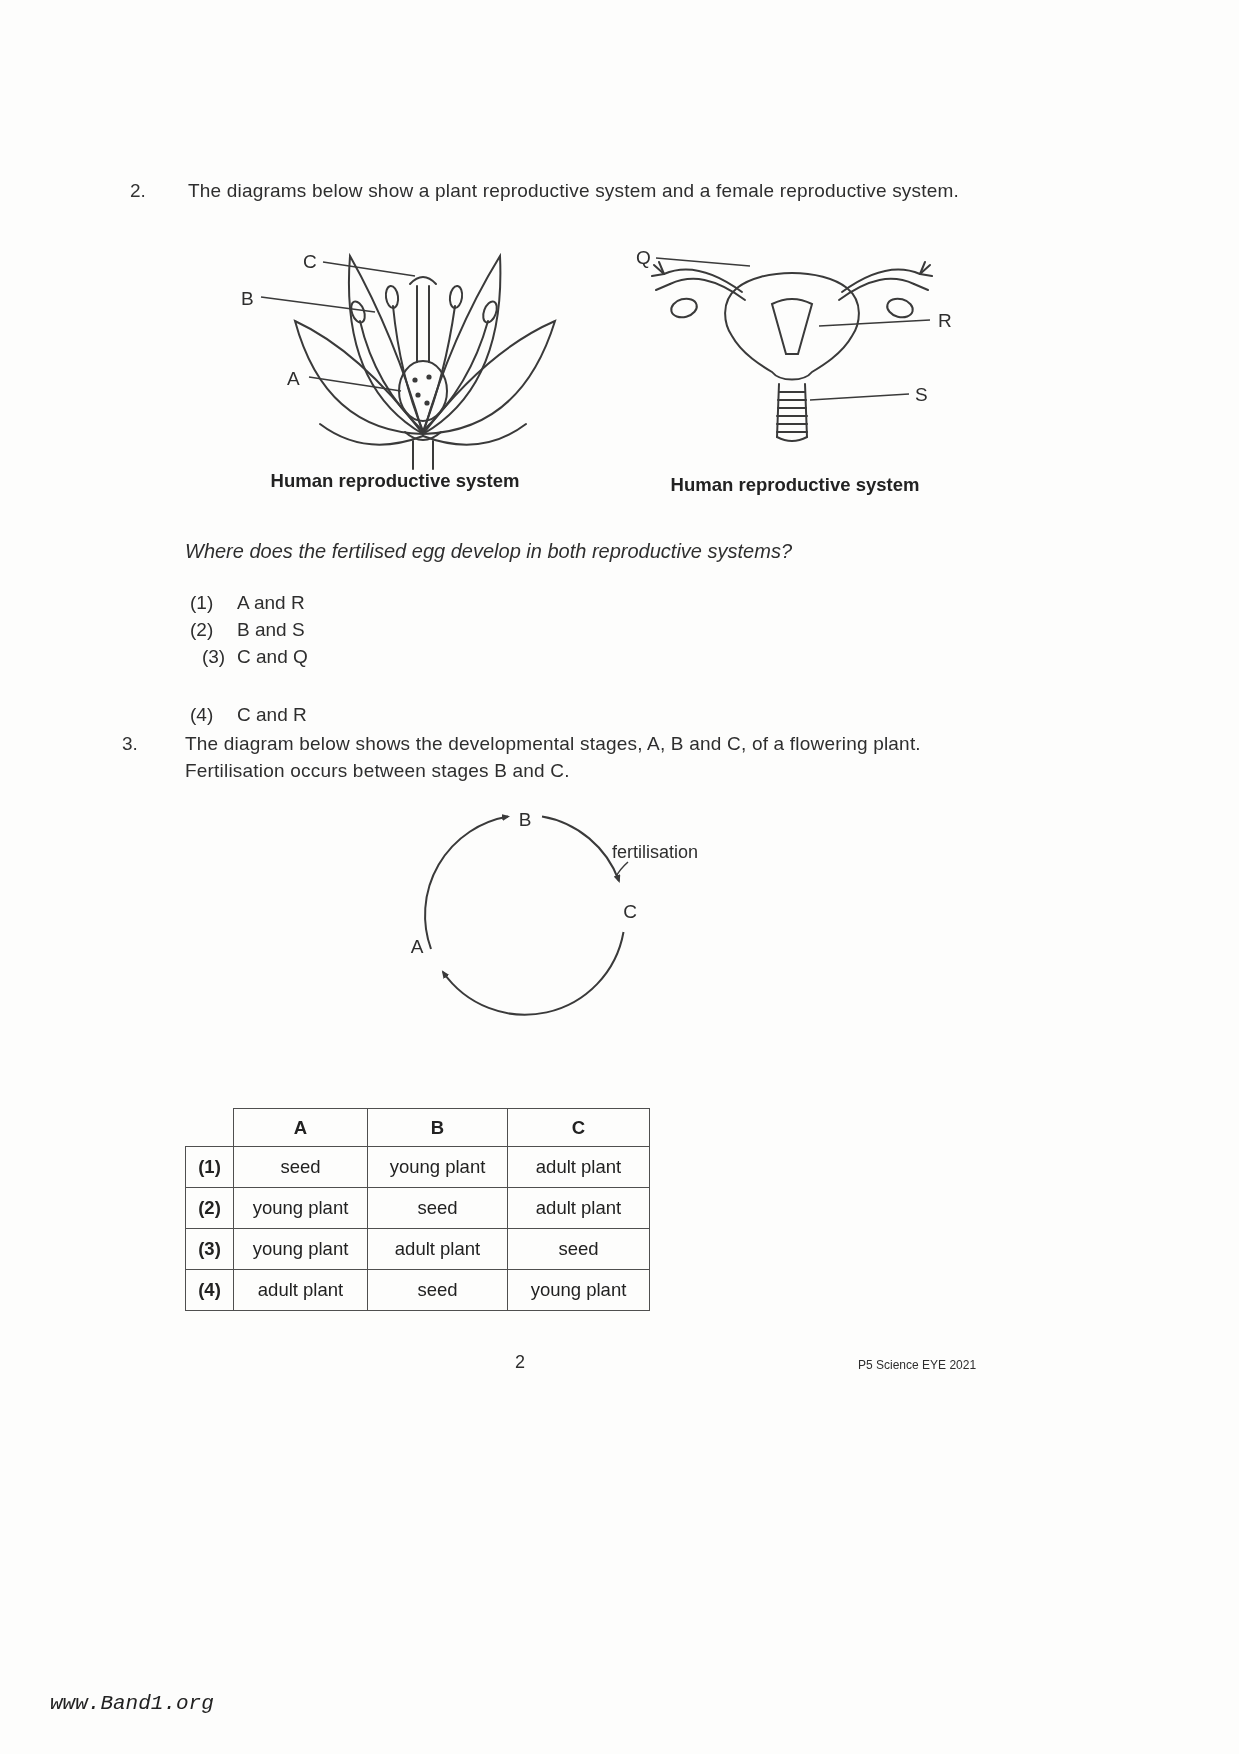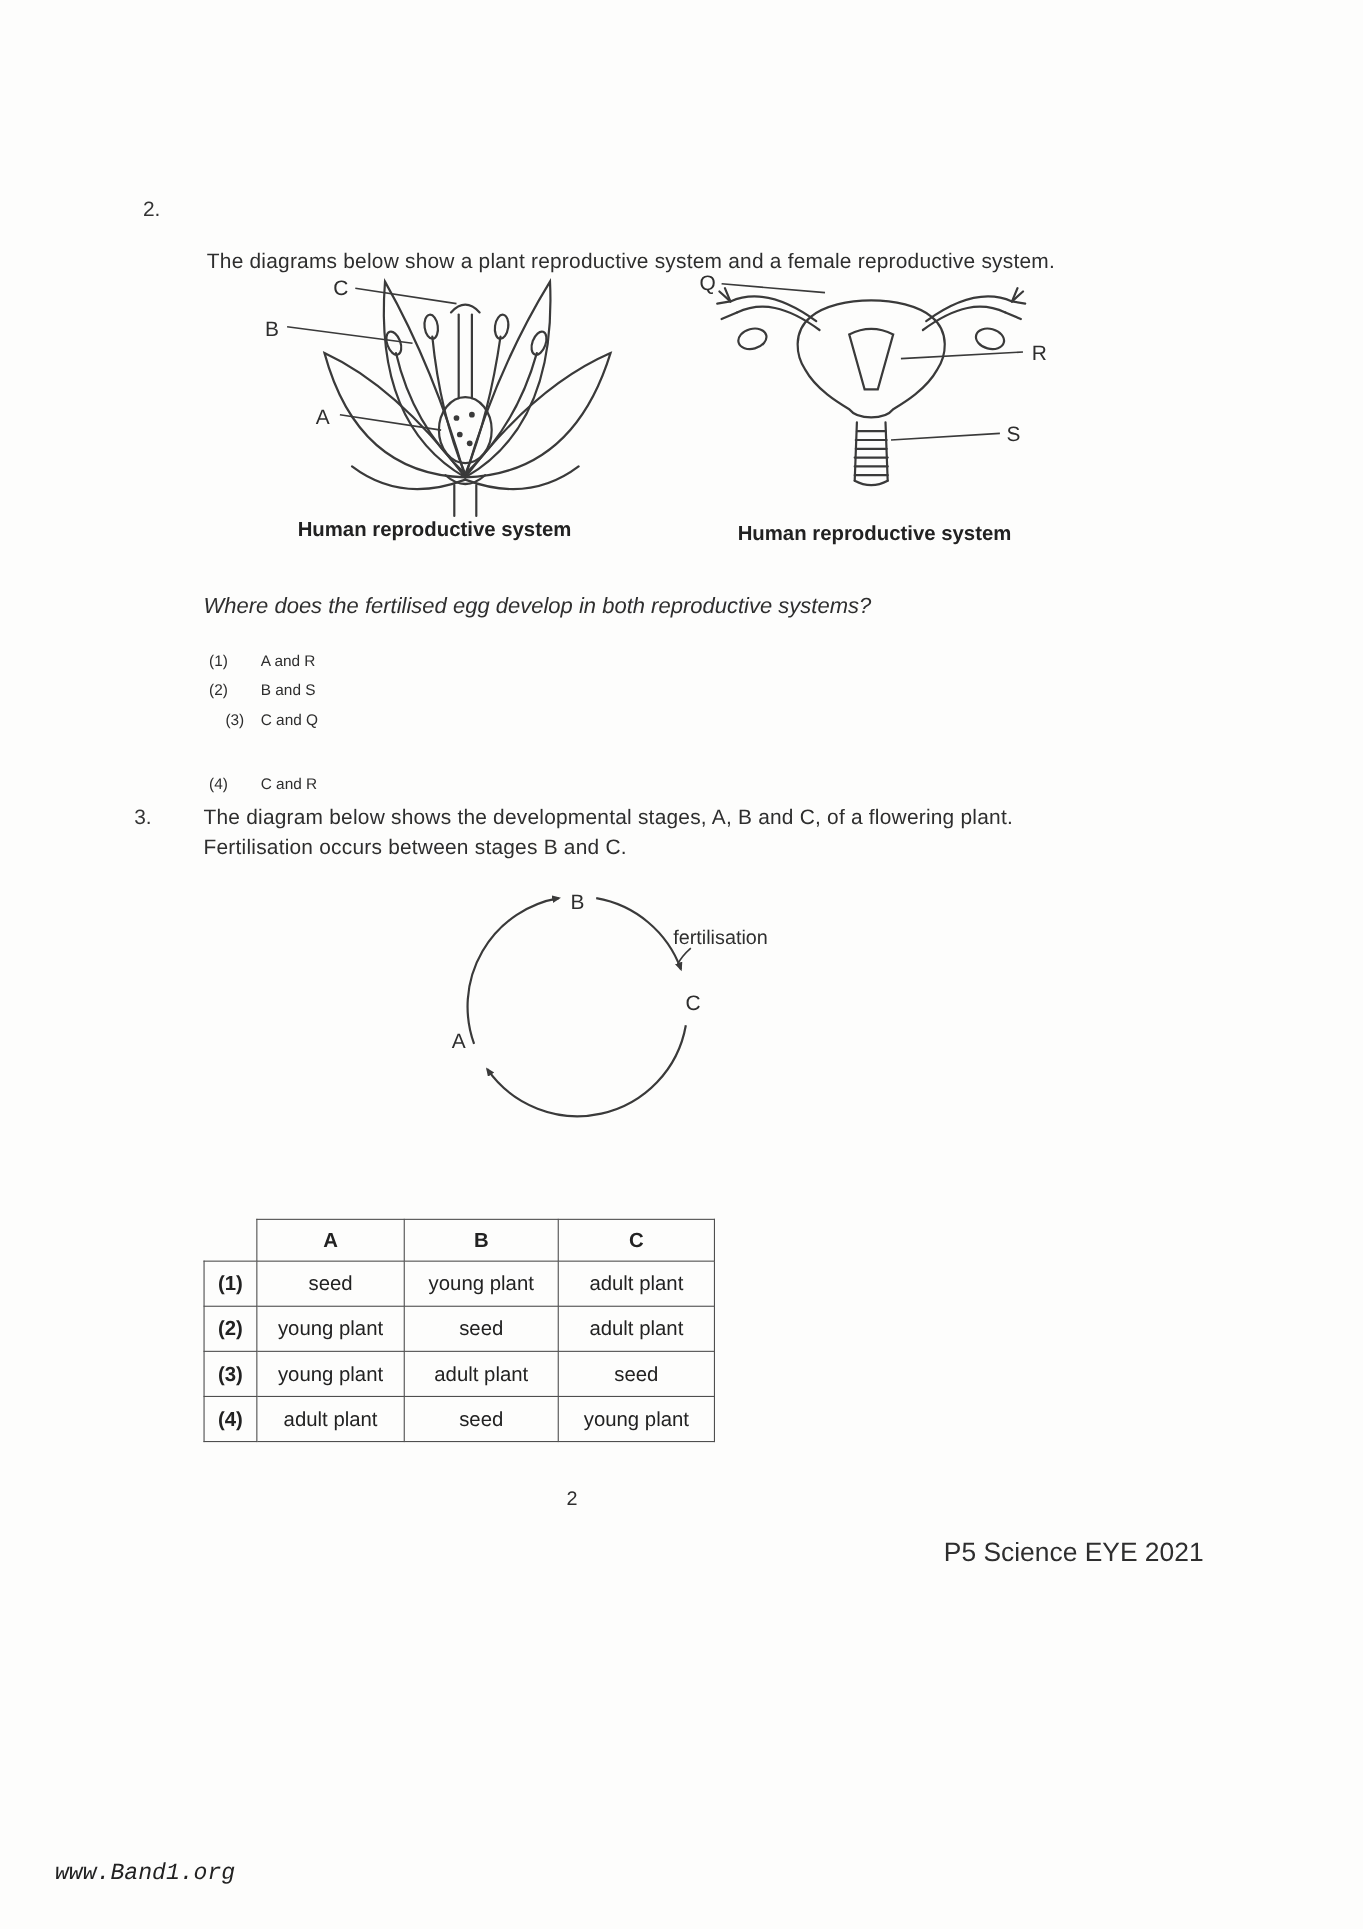--- a/index.html
+++ b/index.html
@@ -8,43 +8,43 @@
   .page {
     position:relative; width:1239px; height:1754px;
     background:#fdfdfc; color:#2e2e2e; overflow:hidden;
     margin:0 auto;
   }
   .abs { position:absolute; }
   .qnum { font-size:19px; color:#333; }
   .stem { font-size:19px; color:#2e2e2e; letter-spacing:0.2px; }
   .question { font-size:20px; color:#2e2e2e;font-style:italic; }
   .caption { font-size:18.5px; font-weight:bold; text-align:center; color:#222; }
-  .opt { font-size:14px; color:#2e2e2e; }
+  .opt { font-size:19px; color:#2e2e2e; }
   .opt .optnum { display:inline-block; width:47px; }
   svg text { font-family:"Liberation Sans", sans-serif; font-size:19px; fill:#2e2e2e; }
   svg text.small { font-size:18px; }
   .drawing { stroke:#3a3a3a; stroke-width:2; fill:none; stroke-linecap:round; }
   .leader { stroke:#3a3a3a; stroke-width:1.5; fill:none; }
   table.answers { border-collapse:collapse; font-size:18.5px; color:#222; table-layout:fixed; }
   .answers td, .answers th { border:1.6px solid #4f4f4f; text-align:center; vertical-align:middle; height:41px; background:#fdfdfc; }
   .answers tr.hdr td, .answers tr.hdr th { height:38px; }
   .answers th { font-weight:bold; }
   .answers td.noborder { border:none; background:transparent; }
   .answers td.rownum { font-weight:bold; }
   .footer-num { font-size:18px; text-align:center; color:#2e2e2e; }
-  .footer-right { font-size:24px; color:#2e2e2e;margin-top:40px; }
+  .footer-right { font-size:12px; color:#2e2e2e; }
   .watermark { font-family:"Liberation Mono", "DejaVu Sans Mono", monospace; font-size:21px; color:#222; }
 </style>
 </head>
 <body>
 
 <div class="page">
 
   <div class="abs qnum" style="left:130px; top:180px;">2.</div>
-  <div class="abs stem" style="left:188px; top:180px; width:860px;margin-top:48px;">The diagrams below show a plant reproductive system and a female reproductive system.</div>
+  <div class="abs stem" style="left:188px; top:180px; width:860px;">The diagrams below show a plant reproductive system and a female reproductive system.</div>
 
   <svg class="abs" style="left:235px; top:226px;" width="360" height="245" viewBox="0 0 360 245">
     <g class="drawing">
 
       <path d="M188,208 Q90,205 60,95 Q125,125 188,208"></path>
       <path d="M188,208 Q105,160 115,30 Q160,110 188,208"></path>
       <path d="M188,208 Q216,110 265,30 Q271,160 188,208"></path>
       <path d="M188,208 Q251,125 320,95 Q286,205 188,208"></path>
 
       <path d="M188,210 Q130,232 85,198"></path>

